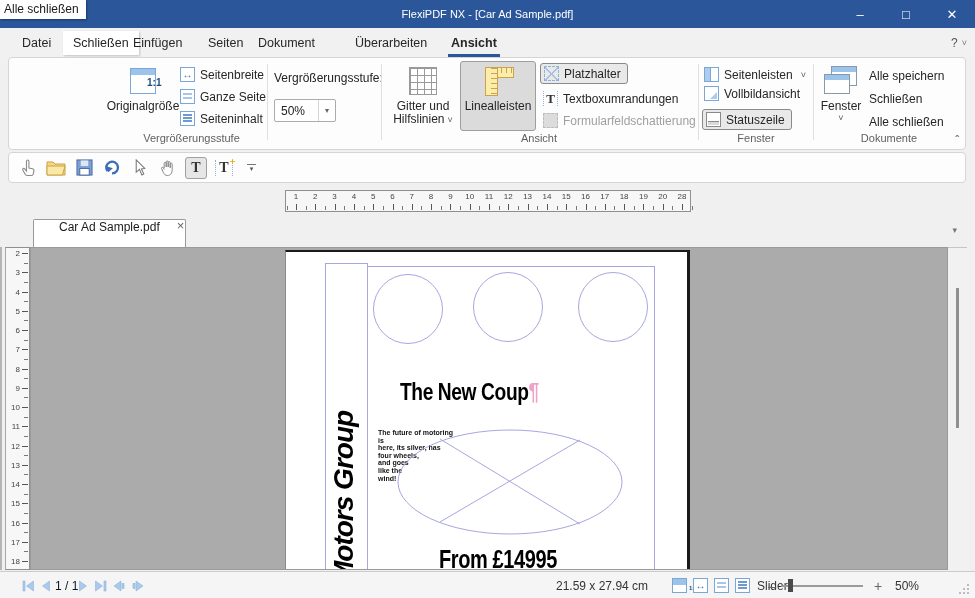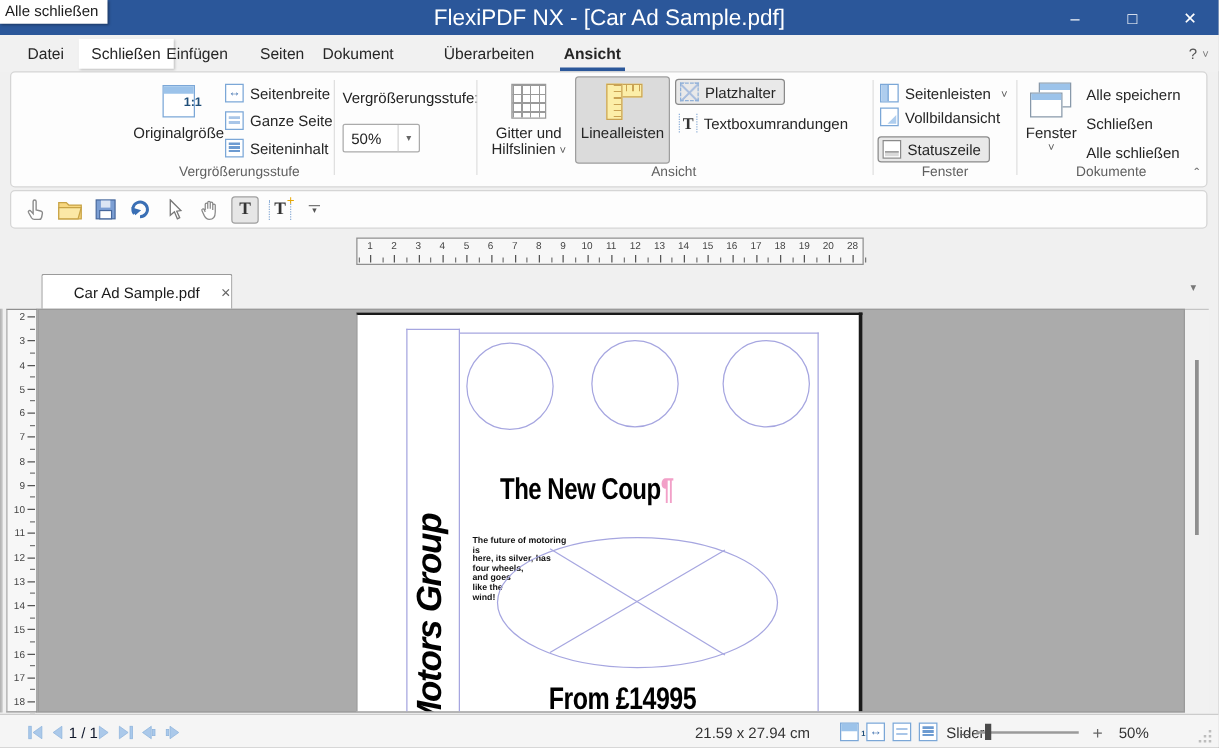--- a/index.html
+++ b/index.html
@@ -1,21 +1,21 @@
 <!DOCTYPE html>
 <html><head>
 <meta charset="utf-8">
 <style>
   * { margin:0; padding:0; box-sizing:border-box; }
   html,body { width:975px; height:598px; overflow:hidden; }
   body { font-family:"Liberation Sans", sans-serif; font-size:12px; color:#222; background:#f0f0f0; position:relative; }
 
   
   .titlebar { position:absolute; left:0; top:0; width:975px; height:28px; background:#2b579a; display:flex; align-items:center; justify-content:center; }
-  .titlebar .title { color:#fff; font-size:18px; }
+  .titlebar .title { color:#fff; font-size:11px; }
   .win-controls { position:absolute; right:0; top:0; height:28px; display:flex; }
   .win-btn { width:46px; height:28px; color:#fff; display:flex; align-items:center; justify-content:center; font-size:13px; cursor:default; }
   .tooltip-tl { position:absolute; left:0; top:0; background:#fff; color:#1a1a1a; padding:2px 7px 3px 4px; font-size:12px; z-index:50; box-shadow:1px 1px 2px rgba(0,0,0,.35); }
 
   
   .menubar { position:absolute; left:0; top:28px; width:975px; height:29px; background:#f1f1f1; }
   .mtab { position:absolute; top:0; height:29px; display:flex; align-items:center; font-size:12.5px; color:#262626; }
   .mtab.tooltip-style { background:#fff; padding:0 10px; height:24px; top:3px; box-shadow:1px 1px 2px rgba(0,0,0,.2); }
   .mtab.active { font-weight:bold; }
   .mtab.active::after { content:""; position:absolute; left:-3px; right:-3px; bottom:0; height:3px; background:#2b579a; }
@@ -89,21 +89,21 @@
   .hr-tick { position:absolute; bottom:1px; width:1px; height:6px; background:#555; }
   .hr-tick.minor { height:4px; background:#777; }
   .vruler { position:absolute; left:5px; top:247px; width:25px; height:323px; background:#f7f7f7; border:1px solid #8f8f8f; border-left:1px solid #a8a8a8; }
   .vr-num { position:absolute; left:2px; width:12px; text-align:right; font-size:8px; color:#444; margin-top:-4px; }
   .vr-tick { position:absolute; right:1px; height:1px; width:6px; background:#555; }
   .vr-tick.minor { width:4px; background:#777; }
   .left-edge { position:absolute; left:0; top:247px; width:2px; height:323px; border-left:1px solid #b5b5b5; border-right:1px solid #b5b5b5; }
 
   
   .tabbar { position:absolute; left:0; top:219px; width:975px; height:28px; }
-  .doctab { position:absolute; left:33px; top:0; width:153px; height:28px; background:#fff; border:1px solid #9a9a9a; border-bottom:none; border-radius:2px 2px 0 0; display:flex; align-items:center; padding:0 8px; gap:17px; }
+  .doctab { position:absolute; left:33px; top:0; width:153px; height:28px; background:#fff; border:1px solid #9a9a9a; border-bottom:none; border-radius:2px 2px 0 0; display:flex; padding:0 8px; gap:17px; }
   .doctab .lbl { font-size:12px; color:#1a1a1a; white-space:nowrap; }
   .doctab .close { color:#666; font-size:13px; line-height:12px; }
   .tab-drop { position:absolute; right:18px; top:6px; font-size:9px; color:#777; }
 
   
   .docarea { position:absolute; left:30px; top:247px; width:918px; height:323px; background:#ababab; border:1px solid #9a9a9a; overflow:hidden; }
   .vscroll { position:absolute; left:948px; top:247px; width:19px; height:323px; background:#f1f1f1; border-top:1px solid #c5c5c5; }
   .vscroll .thumb { position:absolute; left:8px; top:40px; width:3px; height:140px; background:#8f8f8f; }
 
   .page { position:absolute; left:254px; top:2px; width:405px; height:321px; background:#fff; border-top:2px solid #1a1a1a; border-right:3px solid #1a1a1a; border-left:1px solid #8a8a8a; overflow:hidden; }
@@ -202,20 +202,24 @@
     <span class="rb-lbl">Gitter und</span>
     <span class="rb-lbl"><span>Hilfslinien</span><span class="chev-s">˅</span></span>
   </div>
   <div class="rb-small toggled" style="left:531px; top:5px">
     <span class="ic ic-x"></span>
     <span>Platzhalter</span>
   </div>
   <div class="rb-small" style="left:534px; top:30px">
     <span class="ic ic-T">T</span>
     <span>Textboxumrandungen</span>
+  </div>
+  <div class="rb-small disabled" style="left:534px; top:52px">
+    <span class="ic ic-form"></span>
+    <span>Formularfeldschattierung</span>
   </div>
   <div class="rb-caption" style="left:440px; width:180px">Ansicht</div>
   <div class="rb-divider" style="left:689px"></div>
 
   <div class="rb-small" style="left:695px; top:6px">
     <span class="ic ic-sidebar"></span>
     <span>Seitenleisten</span>
     <span class="chev-s">˅</span>
   </div>
   <div class="rb-small" style="left:695px; top:25px">

